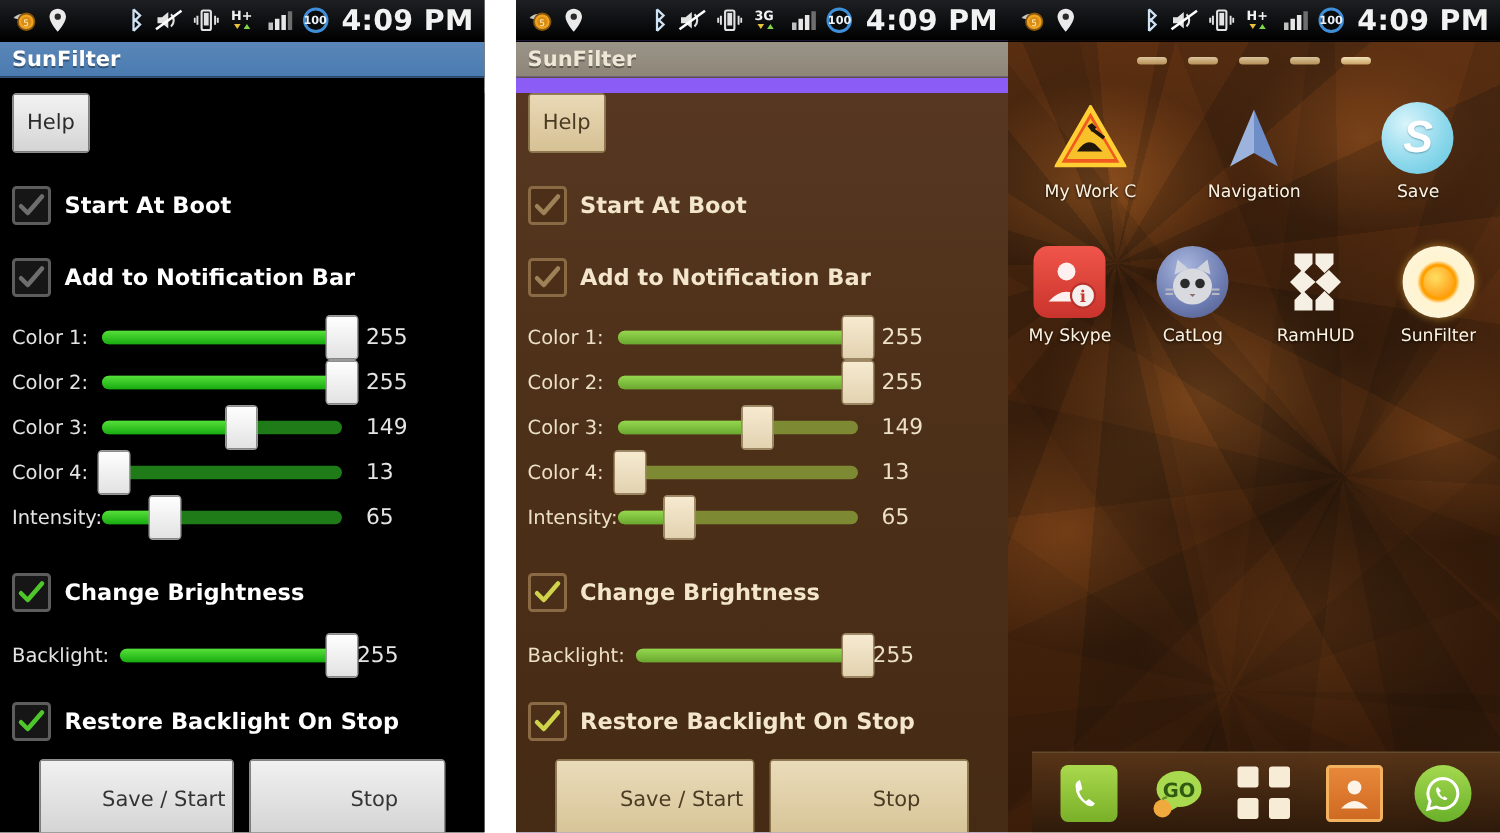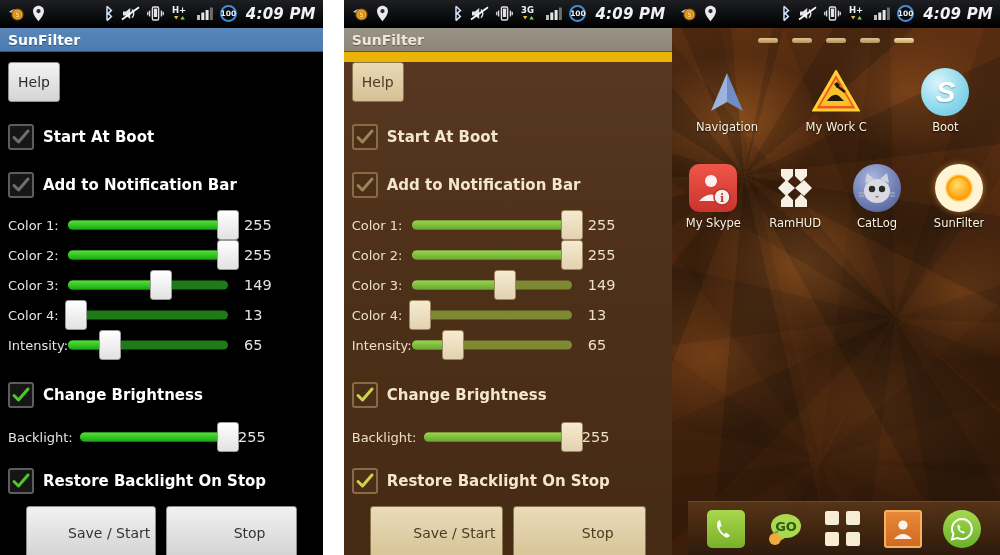--- a/index.html
+++ b/index.html
@@ -7,35 +7,35 @@
     width:1000px; height:555px;
     background:#ffffff;
     font-family:"DejaVu Sans", sans-serif;
     overflow:hidden;
   }
   .stage { position:relative; width:1000px; height:555px; display:flex; background:#fff; }
 
   
   .phone { position:relative; height:555px; overflow:hidden; }
   .phone.p1 { width:328px; background:#000; }
-  .phone.p2 { width:334px; background:#eab308; margin-left:21px; }
+  .phone.p2 { width:334px; background:#8b5cf6; margin-left:21px; }
   .phone.p3 { width:333px; background:#3a2412; }
 
   
   .statusbar {
     position:relative; height:28px; width:100%;
     background:linear-gradient(to bottom,#1d1f22 0%,#0c0d0f 60%,#000 100%);
     display:flex; align-items:center; padding:0 7px;
     border-bottom:1px solid #000;
   }
   .sb-left { display:flex; align-items:center; gap:7px; }
   .sb-right { margin-left:auto; display:flex; align-items:center; gap:7px; }
   .sb-ico { display:block; }
-  .clock { color:#f2f2f2; font-size:15px; font-weight:bold; letter-spacing:0.2px;
-           font-family:"DejaVu Sans", sans-serif; padding-left:2px;font-style:italic; }
+  .clock { color:#f2f2f2; font-size:19px; font-weight:bold; letter-spacing:0.2px;
+           font-family:"DejaVu Sans", sans-serif; padding-left:2px; }
   .batt {
     width:17px;height:17px;border-radius:50%;
     border:2px solid #3f8fd8; background:#0a0a0a;
     display:flex;align-items:center;justify-content:center;
     color:#e9f3fb;font-size:7.5px;font-weight:bold;
   }
 
   
   .titlebar {
     height:24px; display:flex; align-items:center; padding-left:8px;
@@ -579,83 +579,83 @@
         <div class="pagedot"></div>
         <div class="pagedot"></div>
         <div class="pagedot"></div>
         <div class="pagedot active"></div>
       </div>
 
       <div class="grid">
 
         <div class="iconrow">
           <div class="appcell">
-            <div class="appicon ic-nav">
-              <svg width="34" height="44" viewBox="0 0 34 44">
-                <path d="M17 3 L33 41 L17 32 Z" fill="#6f8dc6"></path>
-                <path d="M17 3 L1 41 L17 32 Z" fill="#9cb4dd"></path>
-              </svg>
-            </div>
-            <div class="applabel">Navigation</div>
-          </div>
-          <div class="appcell">
             <div class="appicon ic-work">
               <svg width="48" height="44" viewBox="0 0 48 44">
                 <path d="M24 2 L46 40 L2 40 Z" fill="#f15a1e" stroke="#ffcf33" stroke-width="3"></path>
                 <path d="M24 9 L40 36 L8 36 Z" fill="#f8c12a"></path>
                 <path d="M22 14 l3 -2 l3 3 l-3 3 z" fill="#20160a"></path>
                 <path d="M15 31 q6 -9 12 -5 l5 5 z" fill="#20160a"></path>
                 <path d="M25 16 L33 22" stroke="#20160a" stroke-width="2.4"></path>
               </svg>
             </div>
             <div class="applabel">My Work C</div>
           </div>
           <div class="appcell">
+            <div class="appicon ic-nav">
+              <svg width="34" height="44" viewBox="0 0 34 44">
+                <path d="M17 3 L33 41 L17 32 Z" fill="#6f8dc6"></path>
+                <path d="M17 3 L1 41 L17 32 Z" fill="#9cb4dd"></path>
+              </svg>
+            </div>
+            <div class="applabel">Navigation</div>
+          </div>
+          <div class="appcell">
             <div class="appicon ic-skype">S</div>
-            <div class="applabel">Boot</div>
+            <div class="applabel">Save</div>
           </div>
         </div>
 
         <div class="iconrow" style="margin-top:24px;">
           <div class="appcell">
             <div class="appicon ic-acct">
               <svg width="38" height="38" viewBox="0 0 38 38">
                 <circle cx="17" cy="12" r="6" fill="#fdf0ee"></circle>
                 <path d="M5 32 q12 -13 24 0 z" fill="#fdf0ee"></path>
                 <circle cx="28" cy="28" r="8" fill="#f4f0ee" stroke="#b8322b" stroke-width="1.5"></circle>
                 <text x="28" y="32.5" font-size="11" font-weight="bold" fill="#c9342c" text-anchor="middle" font-family="DejaVu Serif">i</text>
               </svg>
             </div>
             <div class="applabel">My Skype</div>
-          </div>
-          <div class="appcell">
-            <div class="appicon ic-ram">
-              <svg width="46" height="46" viewBox="0 0 46 46">
-                <path d="M11 4 h10 v7 l-6 6 l-6 -6 v-7 z M25 4 h10 v7 l-6 6 l-6 -6 v-7 z
-                         M11 42 h10 v-7 l-6 -6 l-6 6 v7 z M25 42 h10 v-7 l-6 -6 l-6 6 v7 z" fill="#f6f0e4"></path>
-                <path d="M6 23 l8 -8 l9 8 l-9 8 z M40 23 l-8 -8 l-9 8 l9 8 z" fill="#f6f0e4"></path>
-              </svg>
-            </div>
-            <div class="applabel">RamHUD</div>
           </div>
           <div class="appcell">
             <div class="appicon ic-cat">
               <svg width="42" height="42" viewBox="0 0 42 42">
                 <path d="M9 16 L11 6 L18 12 Z" fill="#cfd3dd"></path>
                 <path d="M33 16 L31 6 L24 12 Z" fill="#cfd3dd"></path>
                 <ellipse cx="21" cy="24" rx="13" ry="12" fill="#d8dae0"></ellipse>
                 <circle cx="16" cy="22" r="3.2" fill="#2b2b2b"></circle>
                 <circle cx="26" cy="22" r="3.2" fill="#2b2b2b"></circle>
                 <path d="M19 29 h4 l-2 2 z" fill="#8a6f6f"></path>
                 <path d="M8 26 h-5 M8 29 h-5 M34 26 h5 M34 29 h5" stroke="#b6b9c2" stroke-width="1.2"></path>
               </svg>
             </div>
             <div class="applabel">CatLog</div>
           </div>
           <div class="appcell">
+            <div class="appicon ic-ram">
+              <svg width="46" height="46" viewBox="0 0 46 46">
+                <path d="M11 4 h10 v7 l-6 6 l-6 -6 v-7 z M25 4 h10 v7 l-6 6 l-6 -6 v-7 z
+                         M11 42 h10 v-7 l-6 -6 l-6 6 v7 z M25 42 h10 v-7 l-6 -6 l-6 6 v7 z" fill="#f6f0e4"></path>
+                <path d="M6 23 l8 -8 l9 8 l-9 8 z M40 23 l-8 -8 l-9 8 l9 8 z" fill="#f6f0e4"></path>
+              </svg>
+            </div>
+            <div class="applabel">RamHUD</div>
+          </div>
+          <div class="appcell">
             <div class="appicon ic-sun">
                 <i></i>
               </div>
             <div class="applabel">SunFilter</div>
           </div>
         </div>
       </div>
 
       <div class="dock">
         <div class="dockicon dk-phone">

